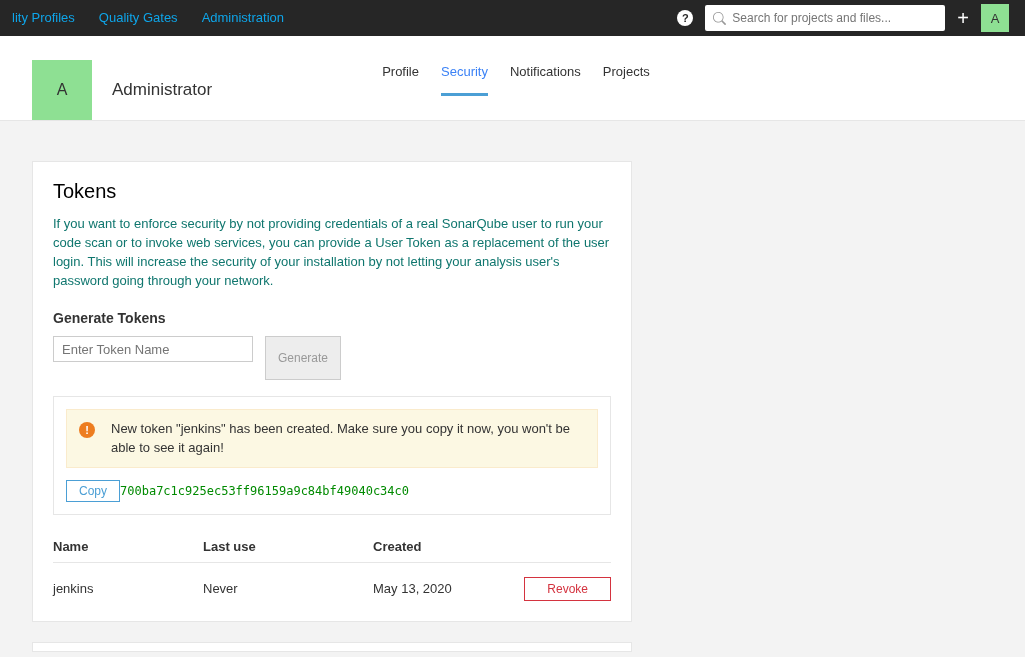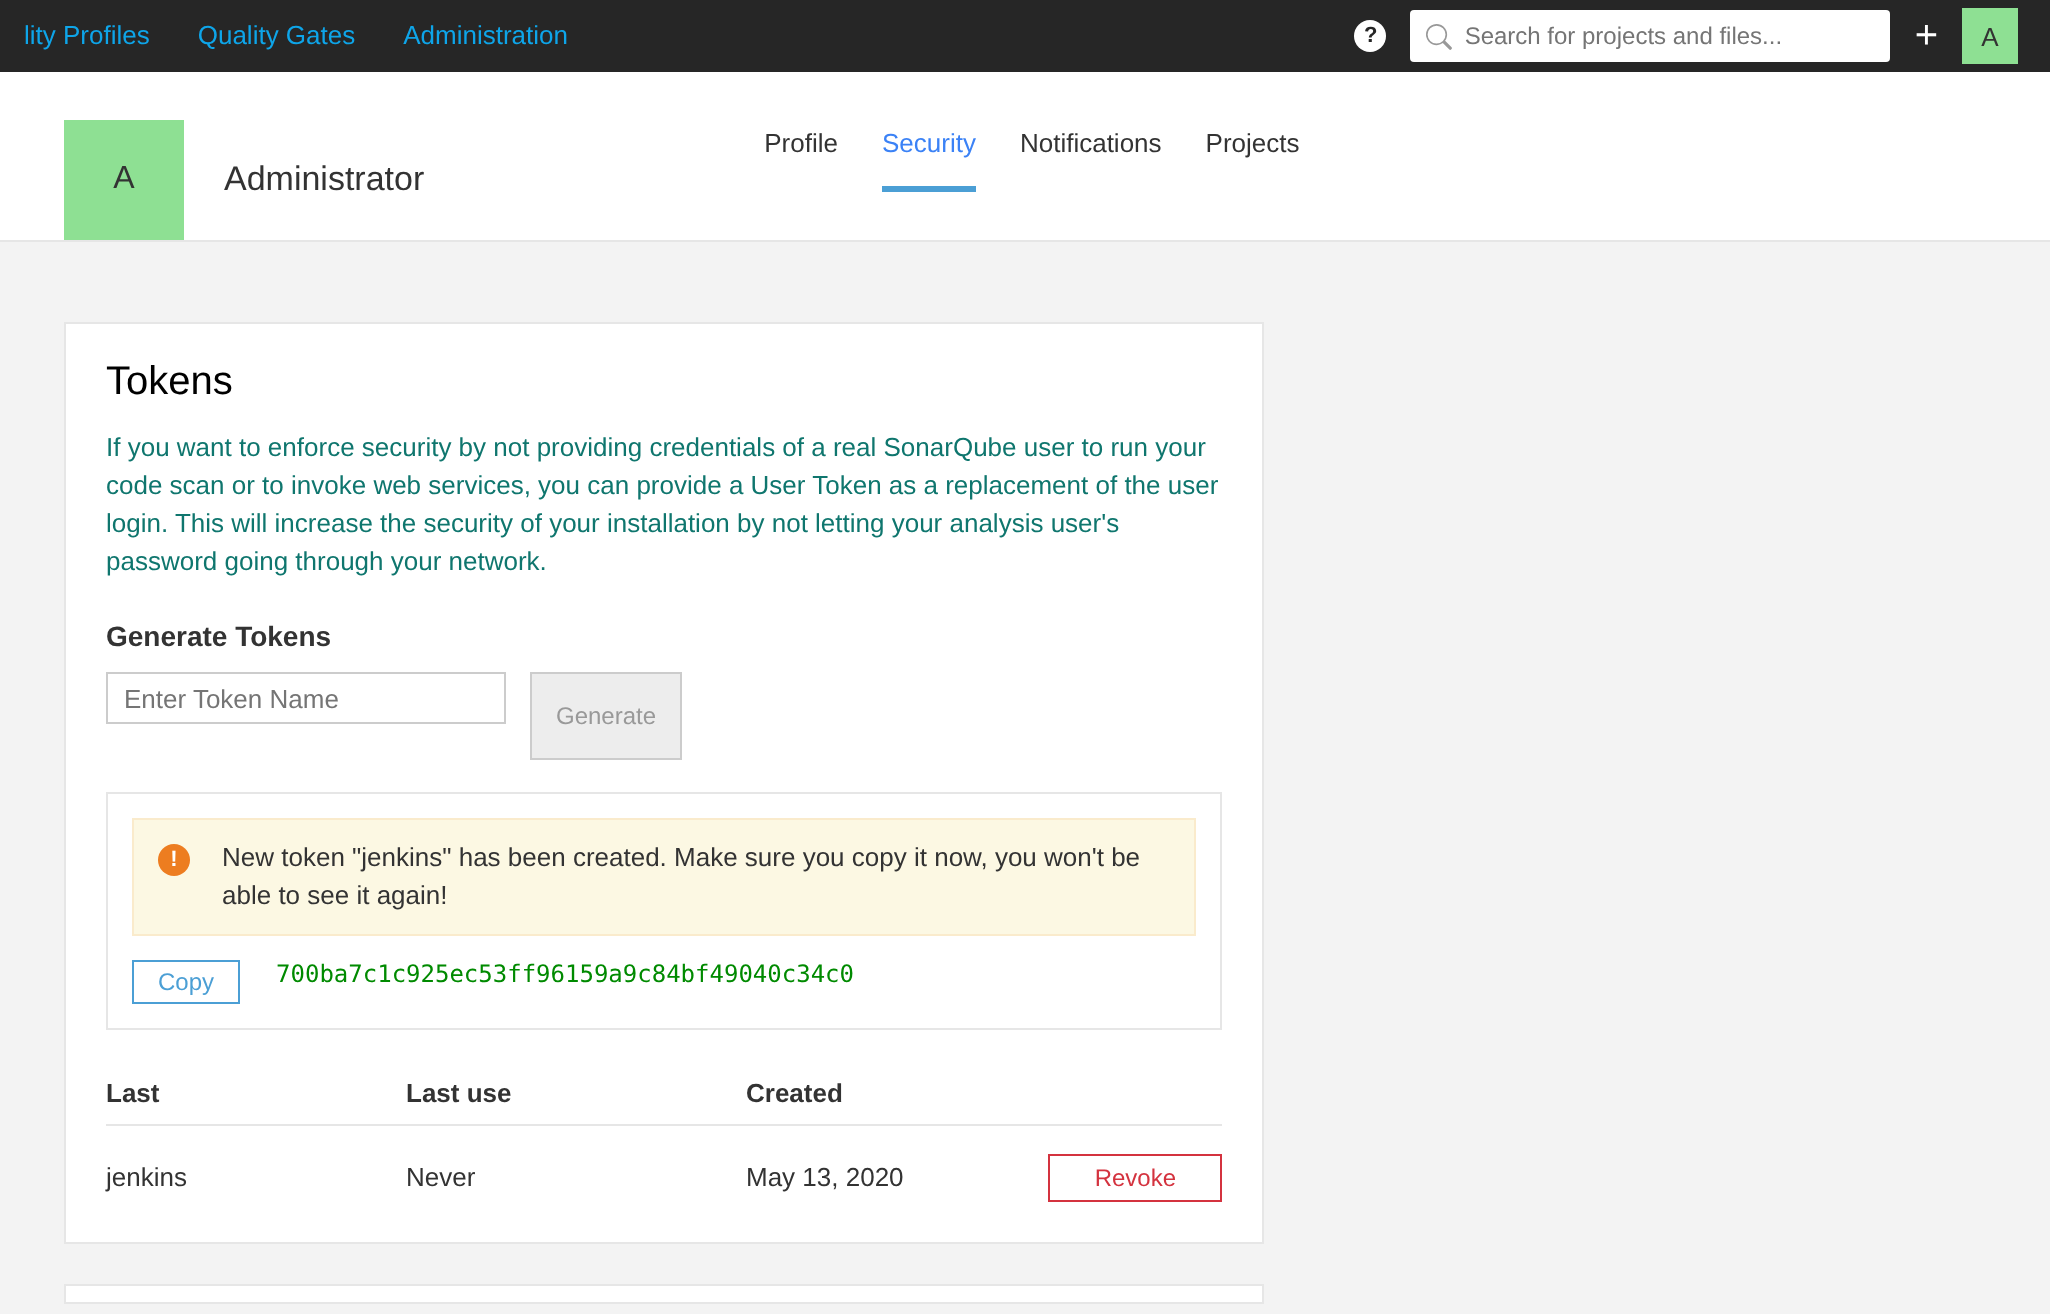--- a/index.html
+++ b/index.html
@@ -128,21 +128,21 @@
       width: 16px; height: 16px;
       border-radius: 50%;
       background: #ed7d20;
       color: #fff;
       display: flex; align-items: center; justify-content: center;
       font-weight: bold; font-size: 11px;
       flex-shrink: 0;
       margin-top: 2px;
     }
     .alert-text { font-size: 13px; color: #333; line-height: 1.4; }
-    .copy-row { display: flex; gap: 18px; }
+    .copy-row { display: flex; align-items: center; }
     .copy-btn {
       background: #fff;
       border: 1px solid #4b9fd5;
       color: #4b9fd5;
       padding: 3px 12px;
       font-size: 12px;
       cursor: pointer;
     }
     .token-value {
       font-family: Consolas, Monaco, monospace;
@@ -216,21 +216,21 @@
         <div class="alert-icon">!</div>
         <div class="alert-text">New token "jenkins" has been created. Make sure you copy it now, you won't be able to see it again!</div>
       </div>
       <div class="copy-row">
         <button class="copy-btn">Copy</button>
         <span class="token-value">700ba7c1c925ec53ff96159a9c84bf49040c34c0</span>
       </div>
     </div>
     <div class="token-table">
       <div class="th-row">
-        <div class="col-name">Last</div>
+        <div class="col-name">Name</div>
         <div class="col-last">Last use</div>
         <div class="col-created">Created</div>
         <div class="col-action"></div>
       </div>
       <div class="td-row">
         <div class="col-name">jenkins</div>
         <div class="col-last">Never</div>
         <div class="col-created">May 13, 2020</div>
         <div class="col-action">
           <button class="revoke-btn">Revoke</button>

